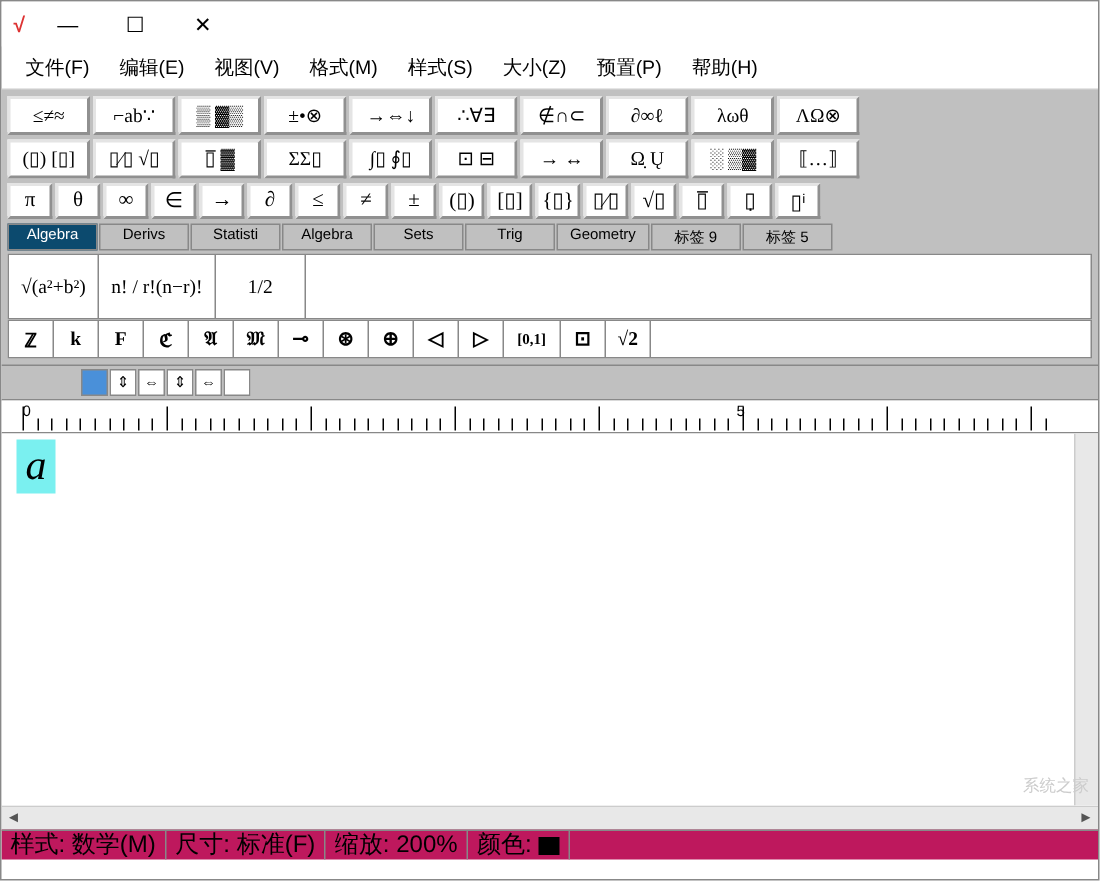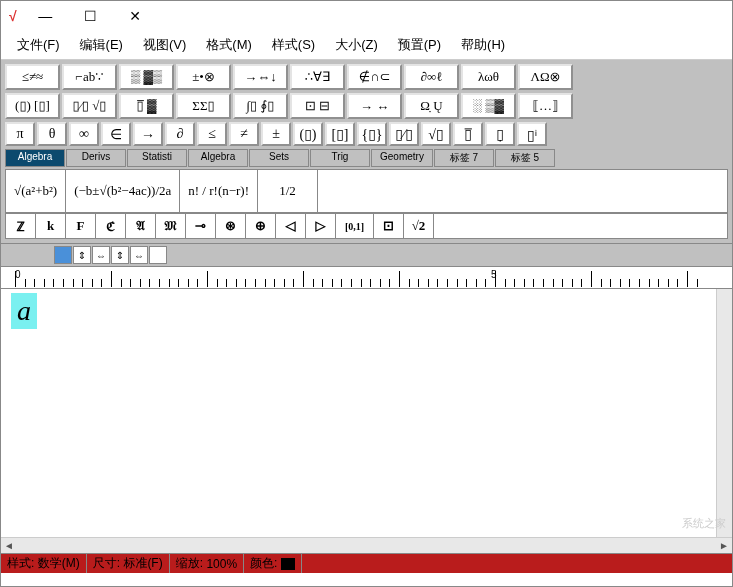--- a/index.html
+++ b/index.html
@@ -24,21 +24,21 @@
 .listitem2 { border-right: 1px solid #888; width: 30px; display: flex; align-items: center; justify-content: center; font-family: "Times New Roman", serif; font-size: 13px; font-weight: bold; cursor: pointer; }
 .minitoolbar { display: flex; gap: 1px; padding: 2px; background: #c0c0c0; border-bottom: 1px solid #888; }
 .minibtn { width: 18px; height: 18px; background: #fff; border: 1px solid #888; cursor: pointer; display:flex;align-items:center;justify-content:center;font-size:10px; }
 .minibtn.sel { background: #4a90d9; }
 .ruler { height: 22px; background: #fff; border-bottom: 1px solid #888; position: relative; overflow:hidden;}
 .ruler .tick { position:absolute; top:12px; width:1px; height:8px; background:#000; }
 .ruler .big { top:4px; height:16px; }
 .ruler .num { position:absolute; top:2px; font-size:10px; }
 .editarea { position: relative; height: 248px; background: #fff; overflow: auto; }
 .mathchar { font-family: "Times New Roman", serif; font-style: italic; font-size: 28px; background: #7af0f0; padding: 2px 6px; position: absolute; left: 10px; top: 4px; }
-.statusbar { display: flex; height: 20px; border-top: 1px solid #888; font-size: 12px; background: #b91c1c; text-align: center; }
+.statusbar { display: flex; height: 20px; border-top: 1px solid #888; font-size: 16px; background: #be185d; text-align: center; }
 .statusitem { padding: 1px 6px; border-right: 1px solid #888; display: flex; align-items: center; }
 .scrollbar-v { position:absolute; right:0; top:0; width:16px; height:100%; background:#e8e8e8; border-left:1px solid #ccc;}
 .scrollbar-h { height:16px; background:#e8e8e8; border-top:1px solid #ccc; display:flex; }
 .scrollbar-h .arrow{width:16px;display:flex;align-items:center;justify-content:center;font-size:10px;color:#555;}
 .watermark { position:absolute; right:6px; bottom:6px; font-size:11px; color:#ccc; pointer-events:none;}
 </style>
 </head>
 <body>
 
 <div class="titlebar">
@@ -110,27 +110,26 @@
   </div>
 
   <div class="tabrow">
     <div class="tab active">Algebra</div>
     <div class="tab">Derivs</div>
     <div class="tab">Statisti</div>
     <div class="tab">Algebra</div>
     <div class="tab">Sets</div>
     <div class="tab">Trig</div>
     <div class="tab">Geometry</div>
-    <div class="tab">标签 7</div>
+    <div class="tab">标签 9</div>
     <div class="tab">标签 5</div>
   </div>
 
   <div class="listrow">
     <div class="listitem">√(a²+b²)</div>
-    <div class="listitem">(−b±√(b²−4ac))/2a</div>
     <div class="listitem">n! / r!(n−r)!</div>
     <div class="listitem">1/2</div>
   </div>
 
   <div class="listrow2">
     <div class="listitem2">ℤ</div>
     <div class="listitem2">k</div>
     <div class="listitem2">F</div>
     <div class="listitem2">ℭ</div>
     <div class="listitem2">𝔄</div>
@@ -246,18 +245,18 @@
 </div>
 
 <div class="statusbar">
   <div class="statusitem">
     <span>样式:</span>&nbsp;<span>数学(M)</span>
   </div>
   <div class="statusitem">
     <span>尺寸:</span>&nbsp;<span>标准(F)</span>
   </div>
   <div class="statusitem">
-    <span>缩放:</span>&nbsp;<span>100%</span>
+    <span>缩放:</span>&nbsp;<span>200%</span>
   </div>
   <div class="statusitem">
     <span>颜色:</span>&nbsp;<span style="display:inline-block;width:14px;height:12px;background:#000;vertical-align:middle"></span>
   </div>
 </div>
 
 </body></html>

